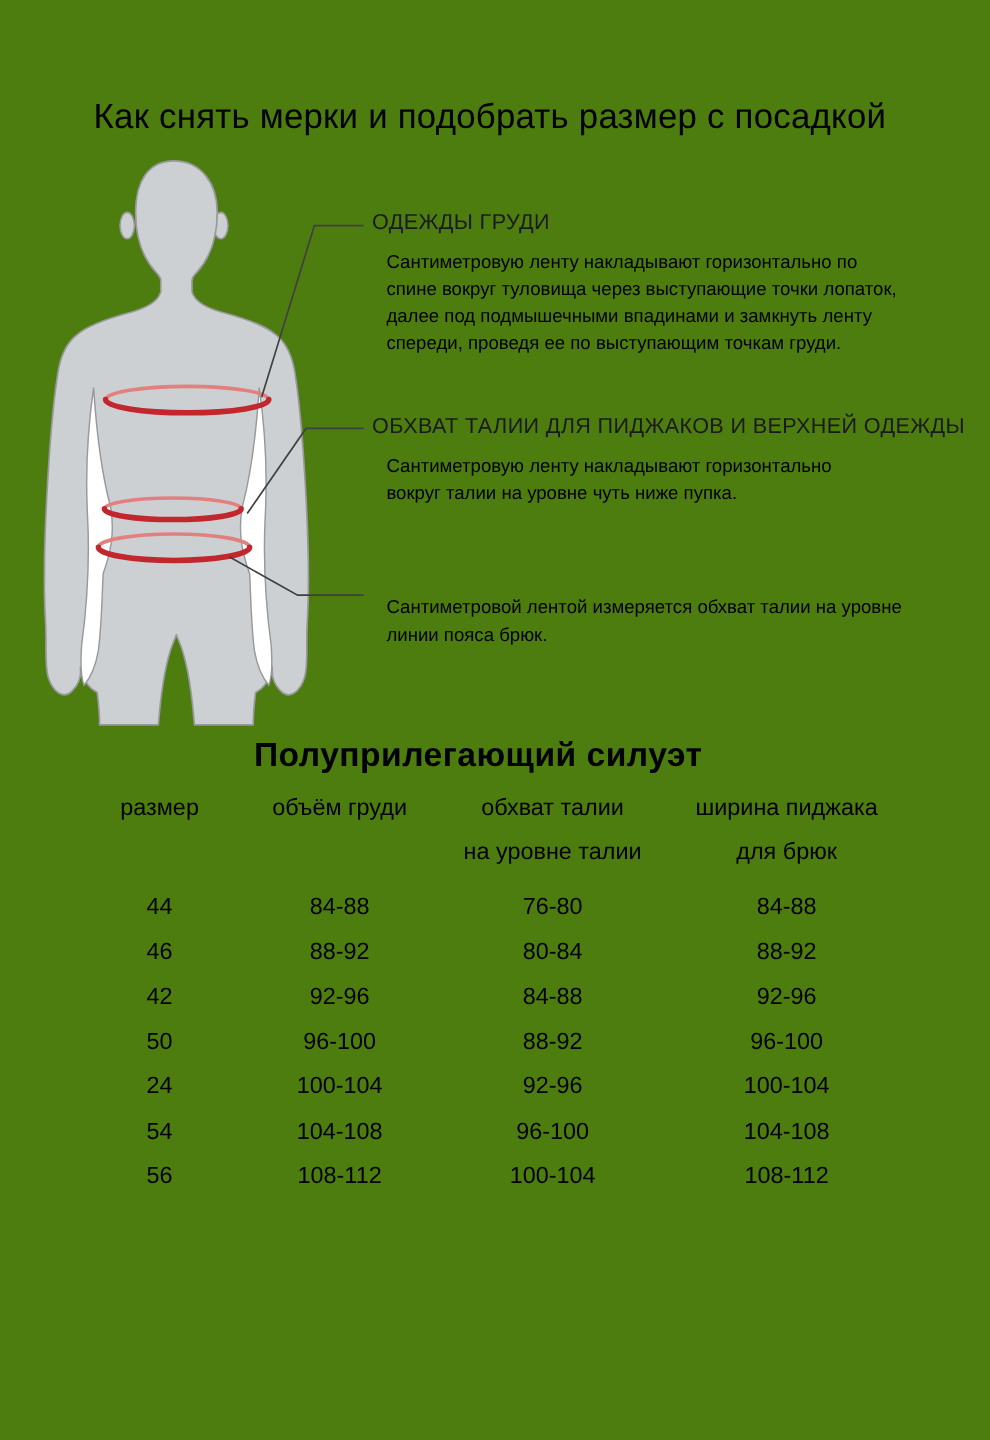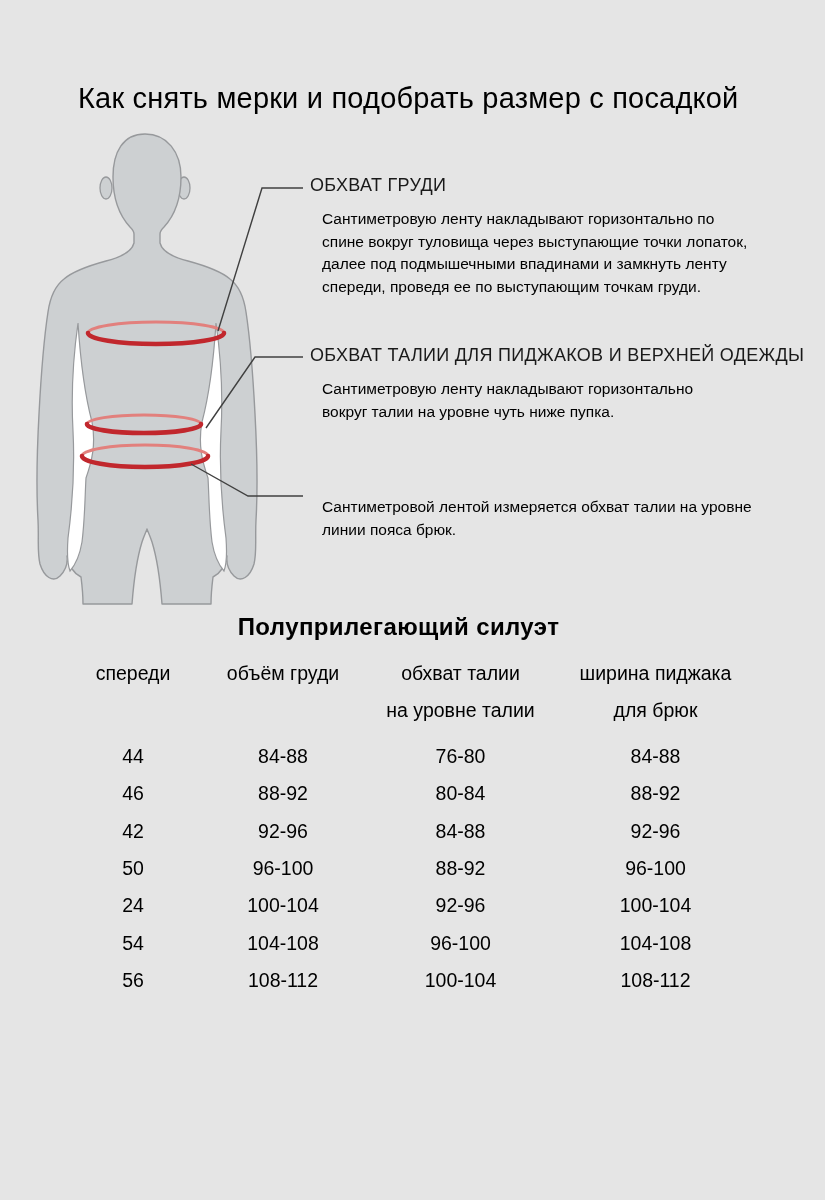--- a/index.html
+++ b/index.html
@@ -1,19 +1,19 @@
 <!DOCTYPE html>
 <html><head>
 <meta charset="utf-8">
 <style>
   html,body{margin:0;padding:0;background:#fff;}
   .page{
     position:relative;
     width:825px;height:1200px;
-    background:#e5e5e5;
+    background:#4d7c0f;
     font-family:"Liberation Sans","DejaVu Sans",sans-serif;
     color:#000;
     overflow:hidden;
   }
   .page-title{
     position:absolute;left:78px;top:82px;margin:0;
     font-size:29px;font-weight:normal;letter-spacing:0.2px;white-space:nowrap;
   }
   .figure-svg{position:absolute;left:20px;top:126px;}
   .m-label{position:absolute;left:310px;}
@@ -23,21 +23,21 @@
   .m-title{
     font-size:18px;font-weight:normal;color:#1a1a1a;
     letter-spacing:0.3px;white-space:nowrap;margin:0 0 8px 0;
   }
   .m-desc{
     font-size:15.5px;line-height:22.5px;color:#000;
     white-space:pre-line;margin:12px;
   }
   .table-title{
     position:absolute;left:0;top:613px;width:797px;margin:0;
-    text-align:center;font-size:24px;font-weight:bold;letter-spacing:0.4px;
+    text-align:center;font-size:28px;font-weight:bold;letter-spacing:0.4px;
   }
   .size-table{position:absolute;left:58px;top:662px;width:690px;}
   .t-row{
     display:grid;
     grid-template-columns:150px 150px 205px 185px;
     align-items:center;
   }
   .t-row .cell{text-align:center;font-size:19.5px;}
   .t-head-1{height:37px;align-items:start;}
   .t-head-2{height:39px;align-items:start;}
@@ -128,21 +128,21 @@
     </g>
 
     <g fill="none" stroke="#404040" stroke-width="1.4">
       <polyline points="198,205 242,62 283,62"></polyline>
       <polyline points="186,302 235,231 283,231"></polyline>
       <polyline points="171,338 228,370 283,370"></polyline>
     </g>
   </svg>
 
   <div class="m-label pos-1">
-    <div class="m-title">ОБХВАТ ГРУДИ</div>
+    <div class="m-title">ОДЕЖДЫ ГРУДИ</div>
     <div class="m-desc">Сантиметровую ленту накладывают горизонтально по
 спине вокруг туловища через выступающие точки лопаток,
 далее под подмышечными впадинами и замкнуть ленту
 спереди, проведя ее по выступающим точкам груди.</div>
   </div>
 
   <div class="m-label pos-2">
     <div class="m-title">ОБХВАТ ТАЛИИ ДЛЯ ПИДЖАКОВ И ВЕРХНЕЙ ОДЕЖДЫ</div>
     <div class="m-desc">Сантиметровую  ленту накладывают горизонтально
 вокруг талии на уровне чуть ниже пупка.</div>
@@ -150,21 +150,21 @@
 
   <div class="m-label pos-3">
     <div class="m-desc">Сантиметровой лентой измеряется обхват талии на уровне
 линии пояса брюк.</div>
   </div>
 
   <h2 class="table-title">Полуприлегающий силуэт</h2>
 
   <div class="size-table">
     <div class="t-row t-head-1">
-      <div class="cell">спереди</div>
+      <div class="cell">размер</div>
       <div class="cell">объём груди</div>
       <div class="cell">обхват талии</div>
       <div class="cell">ширина пиджака</div>
     </div>
     <div class="t-row t-head-2">
       <div class="cell"></div>
       <div class="cell"></div>
       <div class="cell">на уровне талии</div>
       <div class="cell">для брюк</div>
     </div>

